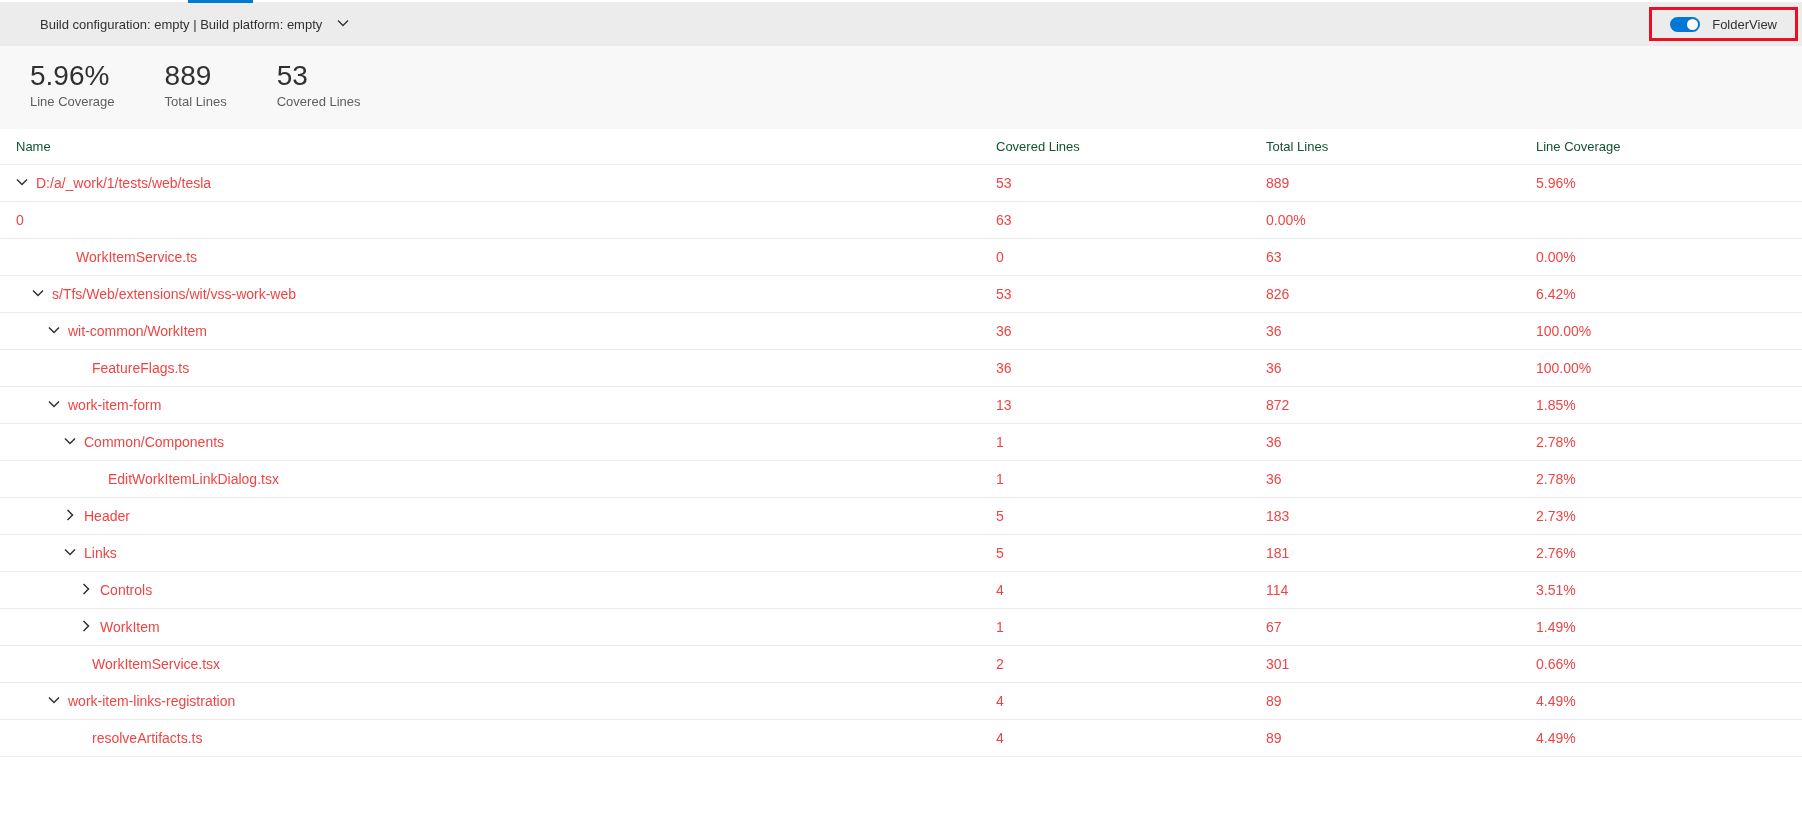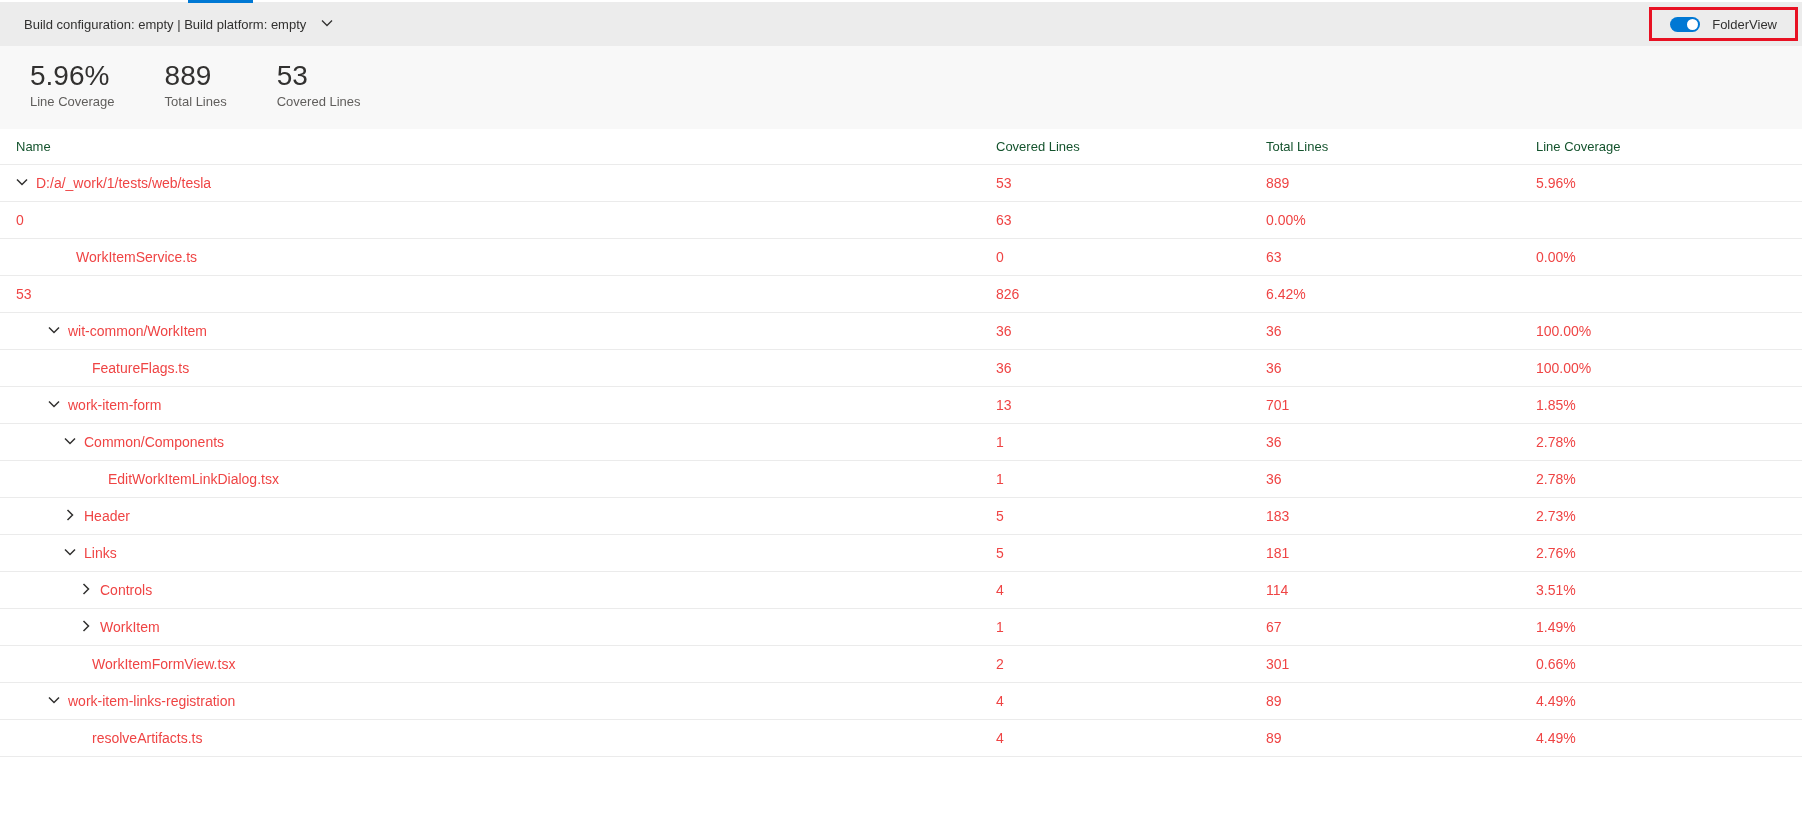--- a/index.html
+++ b/index.html
@@ -1,17 +1,17 @@
 <!DOCTYPE html>
 <html><head>
 <meta charset="utf-8">
 <style>
   html,body{margin:0;padding:0;font-family:"Segoe UI",Arial,sans-serif;font-size:14px;color:#323130;background:#fff;}
   .topbar{background:#ececec;border-top:2px solid #fff;padding:0;display:flex;align-items:center;justify-content:space-between;height:44px;}
-  .topbar-left{display:flex;align-items:center;padding-left:24px;gap:15px;}
+  .topbar-left{display:flex;align-items:center;padding-left:40px;gap:15px;}
   .topbar-left .cfg{color:#323130;font-size:13px;}
   .topbar-left .chev{color:#605e5c;}
   .topbar-right{display:flex;align-items:center;gap:12px;padding:4px 18px;border:3px solid #e81123;margin-right:4px;height:34px;box-sizing:border-box;}
   .toggle{width:30px;height:15px;border-radius:10px;background:#0078d4;position:relative;cursor:pointer;}
   .toggle::after{content:"";position:absolute;right:2px;top:2px;width:11px;height:11px;border-radius:50%;background:#fff;}
   .topbar-right .lbl{font-size:13px;}
   .under-tab{position:absolute;top:0;left:188px;width:65px;height:3px;background:#0078d4;}
   .summary{background:#f8f8f8;padding:15px 30px 20px;display:flex;gap:50px;align-items:flex-end;}
   .stat .val{font-size:28px;font-weight:400;line-height:1.1;}
   .stat .lbl{font-size:13px;color:#605e5c;margin-top:2px;}
@@ -90,20 +90,26 @@
       <div class="row">
         <div class="namecell indent-2">
           <span class="file-pad"></span>
           <span>WorkItemService.ts</span>
         </div>
         <div>0</div>
         <div>63</div>
         <div>0.00%</div>
       </div>
       <div class="row">
+        <div class="namecell indent-1">
+          <span><svg class="chev-svg" viewBox="0 0 12 12">
+              <path d="M1 3.5 L6 8.5 L11 3.5" fill="none" stroke="currentColor" stroke-width="1.5"></path>
+            </svg></span>
+          <span>s/Tfs/Web/extensions/wit/vss-work-web</span>
+        </div>
         <div>53</div>
         <div>826</div>
         <div>6.42%</div>
       </div>
       <div class="row">
         <div class="namecell indent-2">
           <span><svg class="chev-svg" viewBox="0 0 12 12">
               <path d="M1 3.5 L6 8.5 L11 3.5" fill="none" stroke="currentColor" stroke-width="1.5"></path>
             </svg></span>
           <span>wit-common/WorkItem</span>
@@ -122,21 +128,21 @@
         <div>100.00%</div>
       </div>
       <div class="row">
         <div class="namecell indent-2">
           <span><svg class="chev-svg" viewBox="0 0 12 12">
               <path d="M1 3.5 L6 8.5 L11 3.5" fill="none" stroke="currentColor" stroke-width="1.5"></path>
             </svg></span>
           <span>work-item-form</span>
         </div>
         <div>13</div>
-        <div>701</div>
+        <div>872</div>
         <div>1.85%</div>
       </div>
       <div class="row">
         <div class="namecell indent-3">
           <span><svg class="chev-svg" viewBox="0 0 12 12">
               <path d="M1 3.5 L6 8.5 L11 3.5" fill="none" stroke="currentColor" stroke-width="1.5"></path>
             </svg></span>
           <span>Common/Components</span>
         </div>
         <div>1</div>
@@ -192,21 +198,21 @@
             </svg></span>
           <span>WorkItem</span>
         </div>
         <div>1</div>
         <div>67</div>
         <div>1.49%</div>
       </div>
       <div class="row">
         <div class="namecell indent-3">
           <span class="file-pad"></span>
-          <span>WorkItemFormView.tsx</span>
+          <span>WorkItemService.tsx</span>
         </div>
         <div>2</div>
         <div>301</div>
         <div>0.66%</div>
       </div>
       <div class="row">
         <div class="namecell indent-2">
           <span><svg class="chev-svg" viewBox="0 0 12 12">
               <path d="M1 3.5 L6 8.5 L11 3.5" fill="none" stroke="currentColor" stroke-width="1.5"></path>
             </svg></span>

